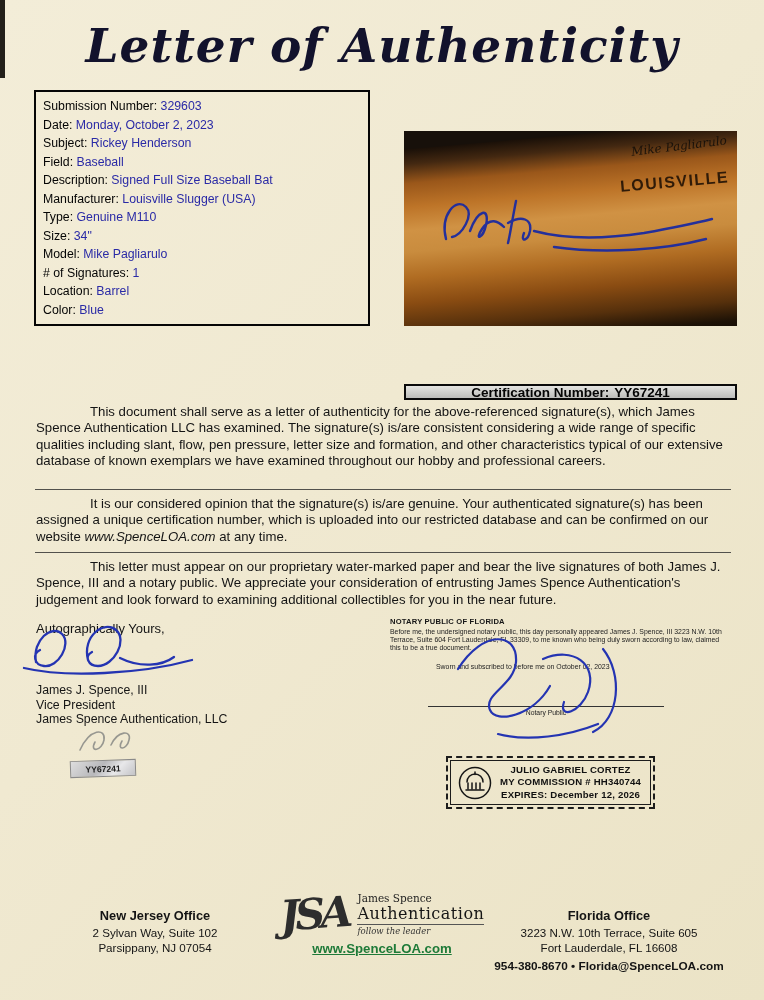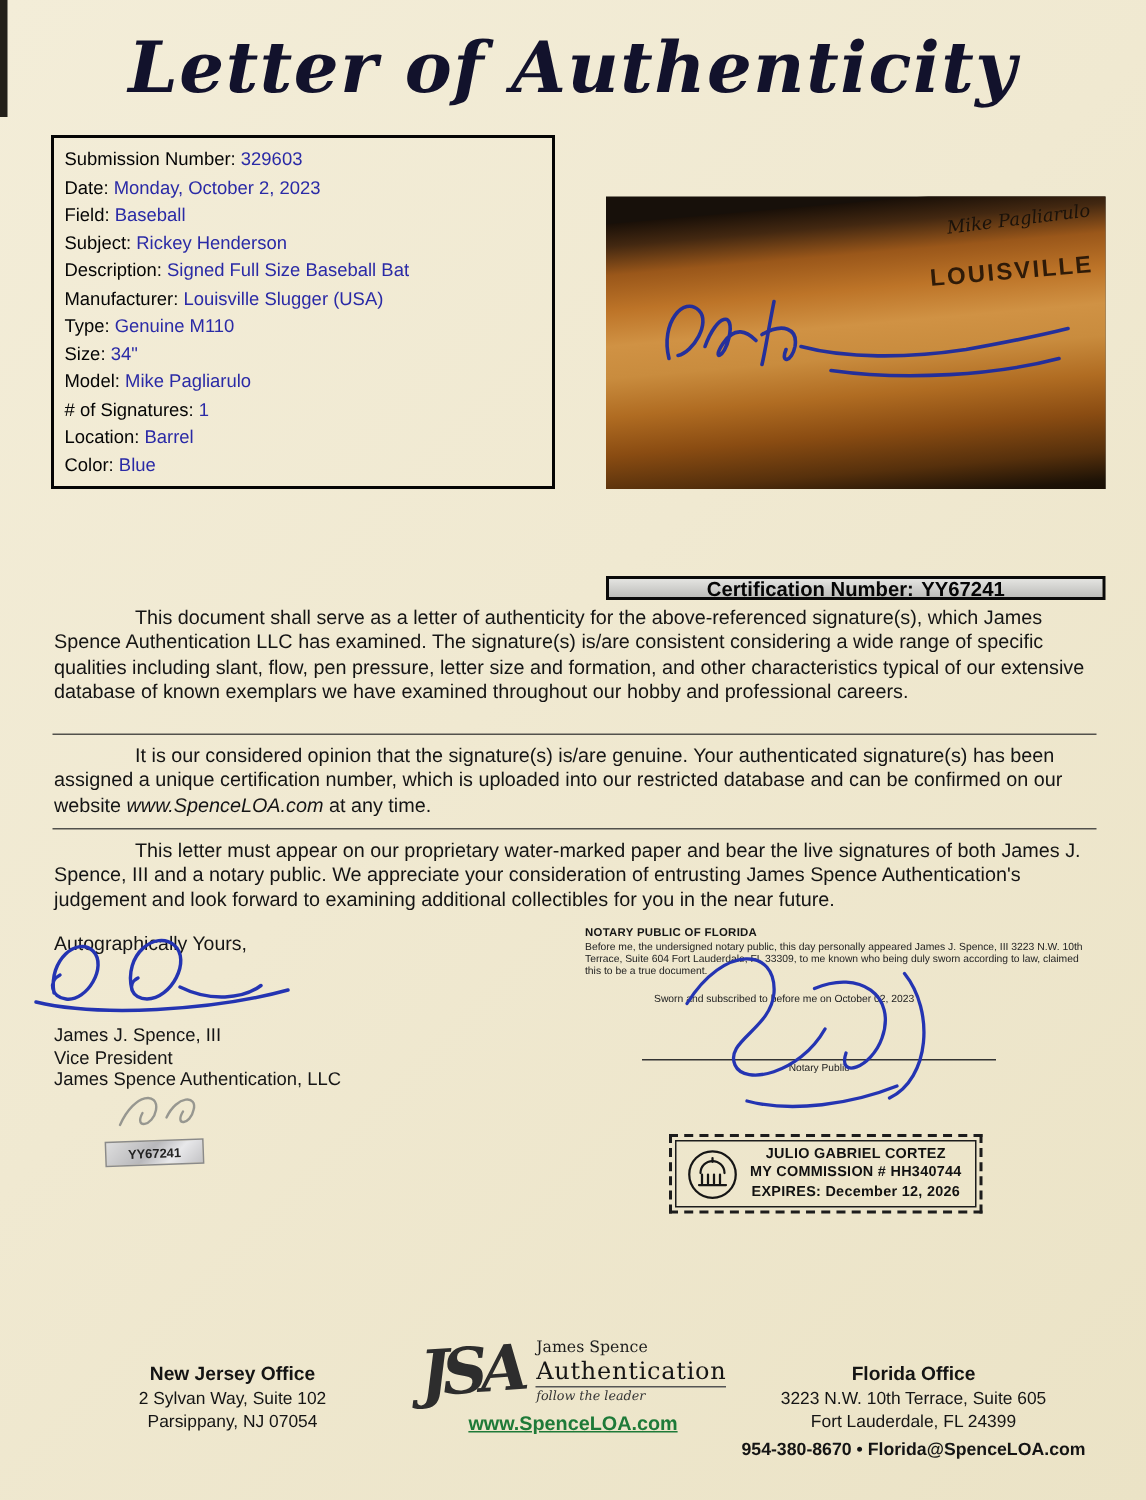--- a/index.html
+++ b/index.html
@@ -99,22 +99,22 @@
 
 <div class="page">
   <div class="scan-mark"></div>
 
   <div class="title">Letter of Authenticity</div>
 
   <div class="details">
     <div>
         <div class="detail-row"><span class="dlabel">Submission Number:</span> <span class="dvalue">329603</span></div>
         <div class="detail-row"><span class="dlabel">Date:</span> <span class="dvalue">Monday, October 2, 2023</span></div>
+        <div class="detail-row"><span class="dlabel">Subject:</span> <span class="dvalue">Rickey Henderson</span></div>
         <div class="detail-row"><span class="dlabel">Field:</span> <span class="dvalue">Baseball</span></div>
-        <div class="detail-row"><span class="dlabel">Subject:</span> <span class="dvalue">Rickey Henderson</span></div>
         <div class="detail-row"><span class="dlabel">Description:</span> <span class="dvalue">Signed Full Size Baseball Bat</span></div>
         <div class="detail-row"><span class="dlabel">Manufacturer:</span> <span class="dvalue">Louisville Slugger (USA)</span></div>
         <div class="detail-row"><span class="dlabel">Type:</span> <span class="dvalue">Genuine M110</span></div>
         <div class="detail-row"><span class="dlabel">Size:</span> <span class="dvalue">34"</span></div>
         <div class="detail-row"><span class="dlabel">Model:</span> <span class="dvalue">Mike Pagliarulo</span></div>
         <div class="detail-row"><span class="dlabel"># of Signatures:</span> <span class="dvalue">1</span></div>
         <div class="detail-row"><span class="dlabel">Location:</span> <span class="dvalue">Barrel</span></div>
         <div class="detail-row"><span class="dlabel">Color:</span> <span class="dvalue">Blue</span></div>
       </div>
   </div>
@@ -218,16 +218,16 @@
         <div class="jsa-bottom">Authentication</div>
         <div class="jsa-tag">follow the leader</div>
       </div>
     </div>
     <div class="website">www.SpenceLOA.com</div>
   </div>
 
   <div class="foot-col" id="foot-right">
     <div class="foot-title">Florida Office</div>
     <div class="foot-line">3223 N.W. 10th Terrace, Suite 605</div>
-    <div class="foot-line">Fort Lauderdale, FL 24399</div>
+    <div class="foot-line">Fort Lauderdale, FL 16608</div>
     <div class="foot-contact">954-380-8670 • Florida@SpenceLOA.com</div>
   </div>
 </div>
 
 </body></html>

